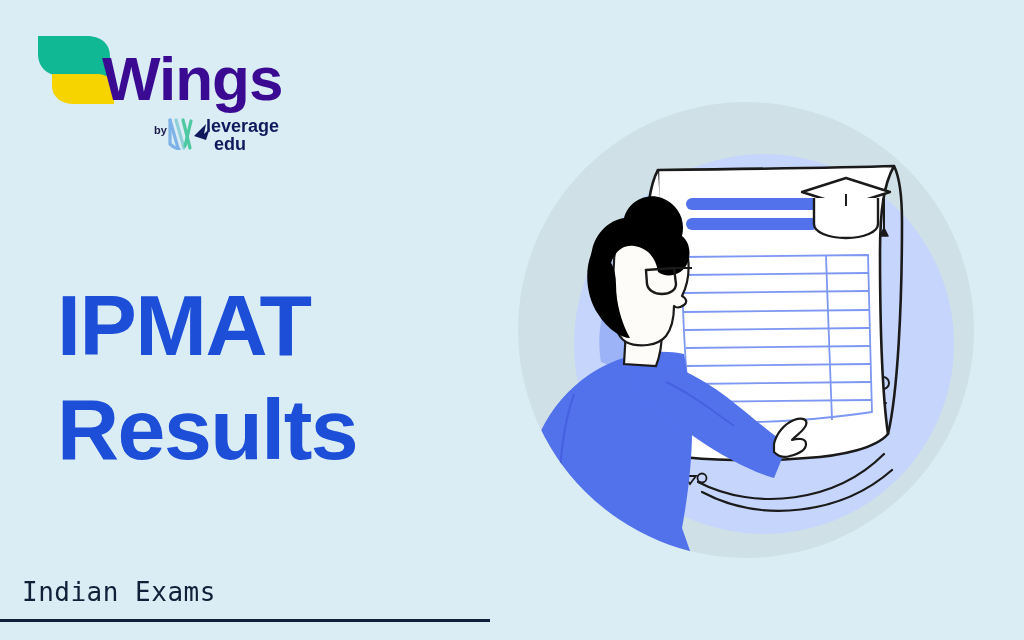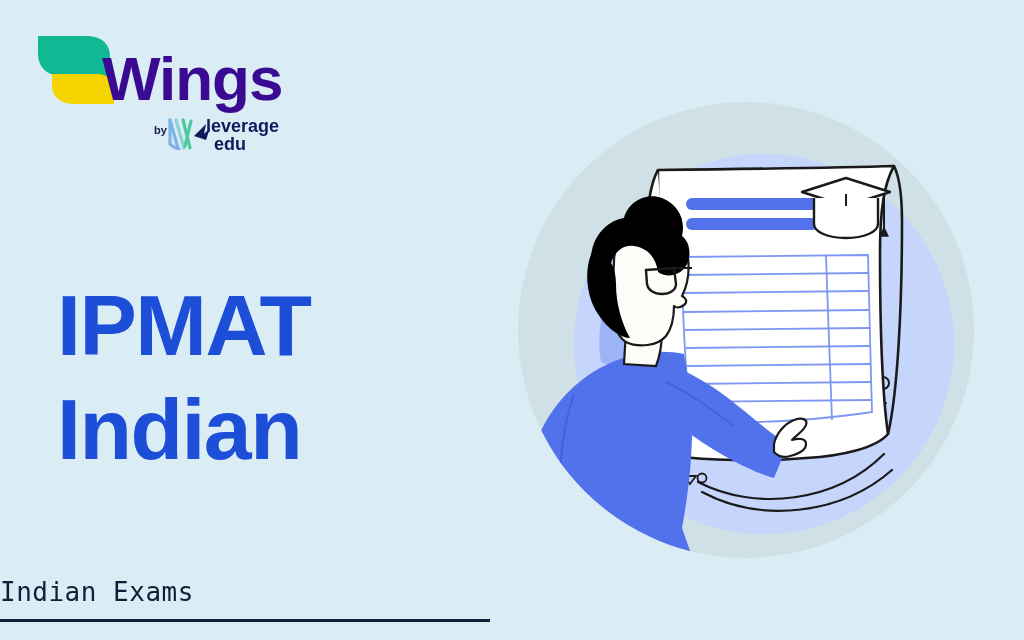--- a/index.html
+++ b/index.html
@@ -55,20 +55,21 @@
 
   
   .caption-wrap {
     position: absolute;
     left: 0px;
     top: 575px;
     width: 500px;
   }
   .caption-text {
     display: block;
+    margin-left: 22px;
     font-family: "DejaVu Sans Mono", "Liberation Mono", monospace;
     font-size: 26px;
     line-height: 34px;
     color: #121f38;
     letter-spacing: 0.5px;
     white-space: pre;
   }
   .caption-rule {
     position: absolute;
     left: 0px;
@@ -119,21 +120,21 @@
         <path d="M160 112 L 172 100 L 170 110 L 176 104 L 172 116 Z"></path>
       </g>
 
       <text x="172" y="108" font-family="Liberation Sans, sans-serif" font-size="18" font-weight="bold" fill="#0e1a5c">leverage</text>
       <text x="180" y="126" font-family="Liberation Sans, sans-serif" font-size="18" font-weight="bold" fill="#0e1a5c">edu</text>
     </svg>
   </div>
 
   <h1 class="headline">
     <span class="headline-line">IPMAT</span>
-    <span class="headline-line">Indian</span>
+    <span class="headline-line">Results</span>
   </h1>
 
   <div class="caption-wrap">
     <span class="caption-text">Indian Exams</span>
     <div class="caption-rule"></div>
   </div>
 
   <div class="illustration">
     <svg width="480" height="480" viewBox="0 0 480 480" xmlns="http://www.w3.org/2000/svg">
       <defs>

